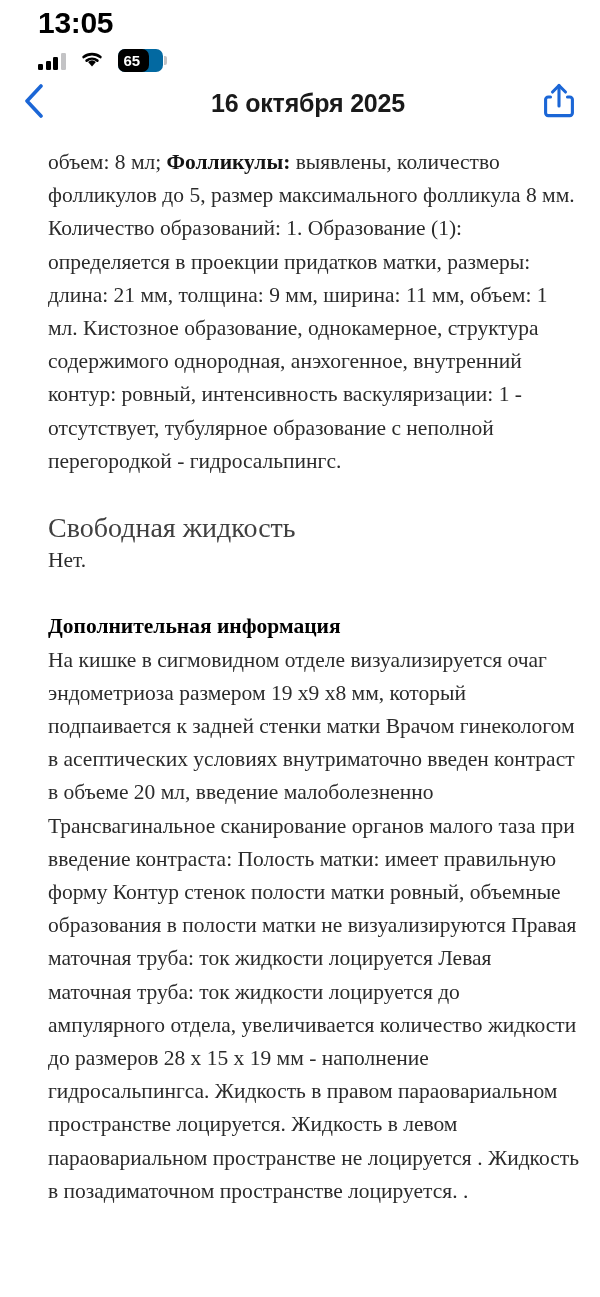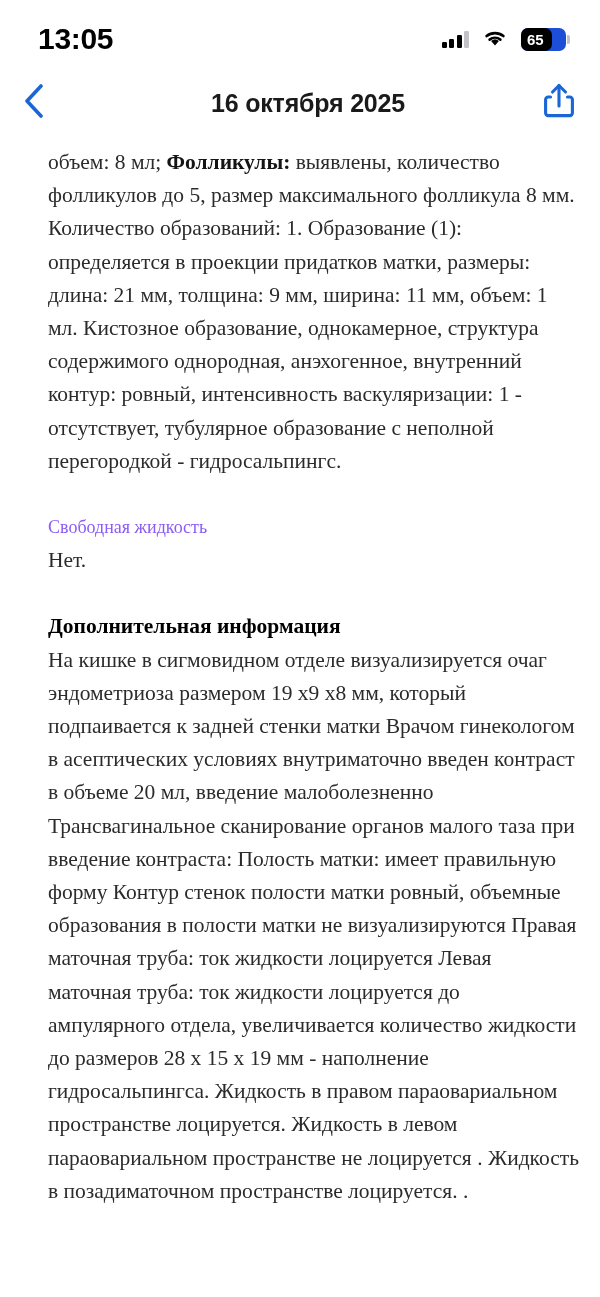--- a/index.html
+++ b/index.html
@@ -12,24 +12,24 @@
     background: #ffffff;
     font-family: "Liberation Sans", sans-serif;
     overflow: hidden;
     position: relative;
   }
 
   
   .status-bar {
     height: 72px;
     display: flex;
-    align-items: center;
     justify-content: space-between;
     padding: 0 34px 0 38px;
     box-sizing: border-box;
+    flex-direction: column;
   }
   .status-time {
     font-size: 30px;
     font-weight: bold;
     color: #000;
     letter-spacing: -0.3px;
     padding-top: 6px;
   }
   .status-icons {
     display: flex;
@@ -54,21 +54,21 @@
   .cellular i:nth-child(3) { height: 13px; }
   .cellular i:nth-child(4) { height: 17px; background: #c3c3c5; }
 
   .wifi-icon { width: 26px; height: 19px; }
 
   .battery {
     position: relative;
     width: 45px;
     height: 23px;
     border-radius: 7px;
-    background: #1d4ed8;
+    background: #0369a1;
     display: flex;
     align-items: center;
   }
   .battery-fill {
     position: absolute;
     left: 0; top: 0; bottom: 0;
     width: 31px;
     background: #000;
     border-radius: 7px;
   }
@@ -138,23 +138,23 @@
   }
   .para {
     font-size: 21.5px;
     line-height: 33.2px;
     color: #2b2b2b;
     margin: 0;
     text-align: left;
   }
   .para.spaced-top { margin-top: 33px; }
   .section-label {
-    font-size: 18px;
+    font-size: 28px;
     line-height: 33.2px;
-    color: #8b5cf6;
+    color: #404040;
     margin: 33px 0 0 0;
   }
   .section-heading {
     font-size: 21.5px;
     line-height: 33.2px;
     color: #000000;
     font-weight: bold;
     margin: 33px 0 0 0;
   }
   .b { font-weight: bold; color: #141414; }

